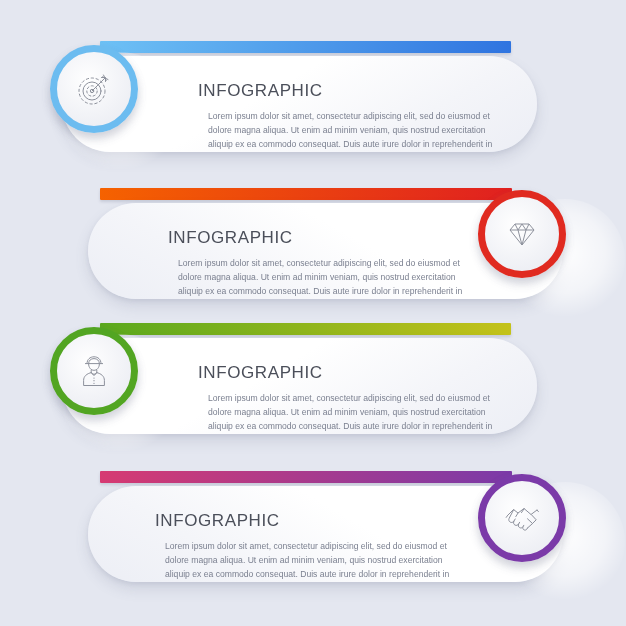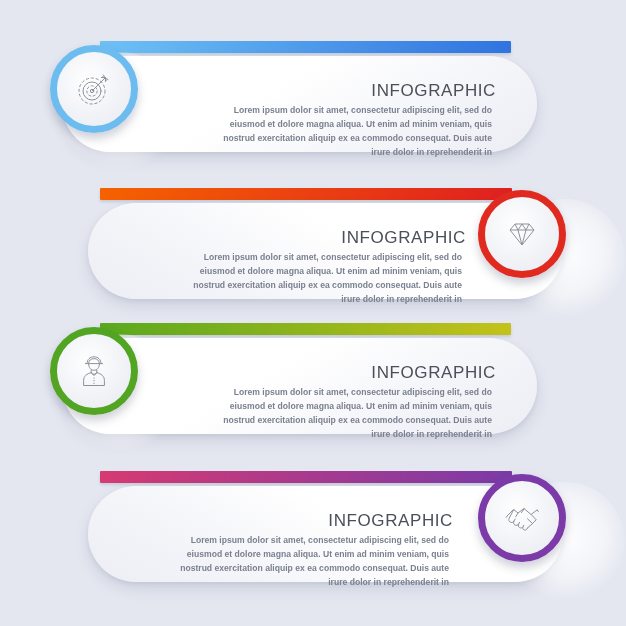--- a/index.html
+++ b/index.html
@@ -3,21 +3,21 @@
 <meta charset="utf-8">
 <style>
   html,body{margin:0;padding:0;}
   body{
     width:626px;height:626px;
     background:#e4e7f0;
     font-family:"Liberation Sans", sans-serif;
     overflow:hidden;
     position:relative;
   }
-  #stage{position:absolute;inset:0;text-align:right;}
+  #stage{position:absolute;inset:0;}
 
   .row{position:absolute;left:0;top:0;width:626px;height:160px;}
 
   
   .bar{
     position:absolute;height:12px;border-radius:1px;
     box-shadow:0 2px 3px rgba(90,95,125,.20);
   }
 
   
@@ -56,21 +56,21 @@
     filter:blur(3px);pointer-events:none;
   }
 
   
   .txt{position:absolute;}
   .title{
     font-size:17px;letter-spacing:.6px;color:#4b4f5a;font-weight:400;
     margin:0 0 4px 0;line-height:1.05;
   }
   .body{
-    font-size:8.6px;line-height:1.62;color:#7b8090;margin:4px;width:290px;font-weight:bold;
+    font-size:8.6px;line-height:1.62;color:#7b8090;margin:10px;width:290px;
   }
 </style>
 </head>
 <body>
 
 <div id="stage">
 
   <div class="row" style="top:0px;">
     <div class="bar" style="left:100px;top:41px;width:411px;
                 background:linear-gradient(90deg,#6ec1f5 0%,#2f74e0 100%);"></div>

